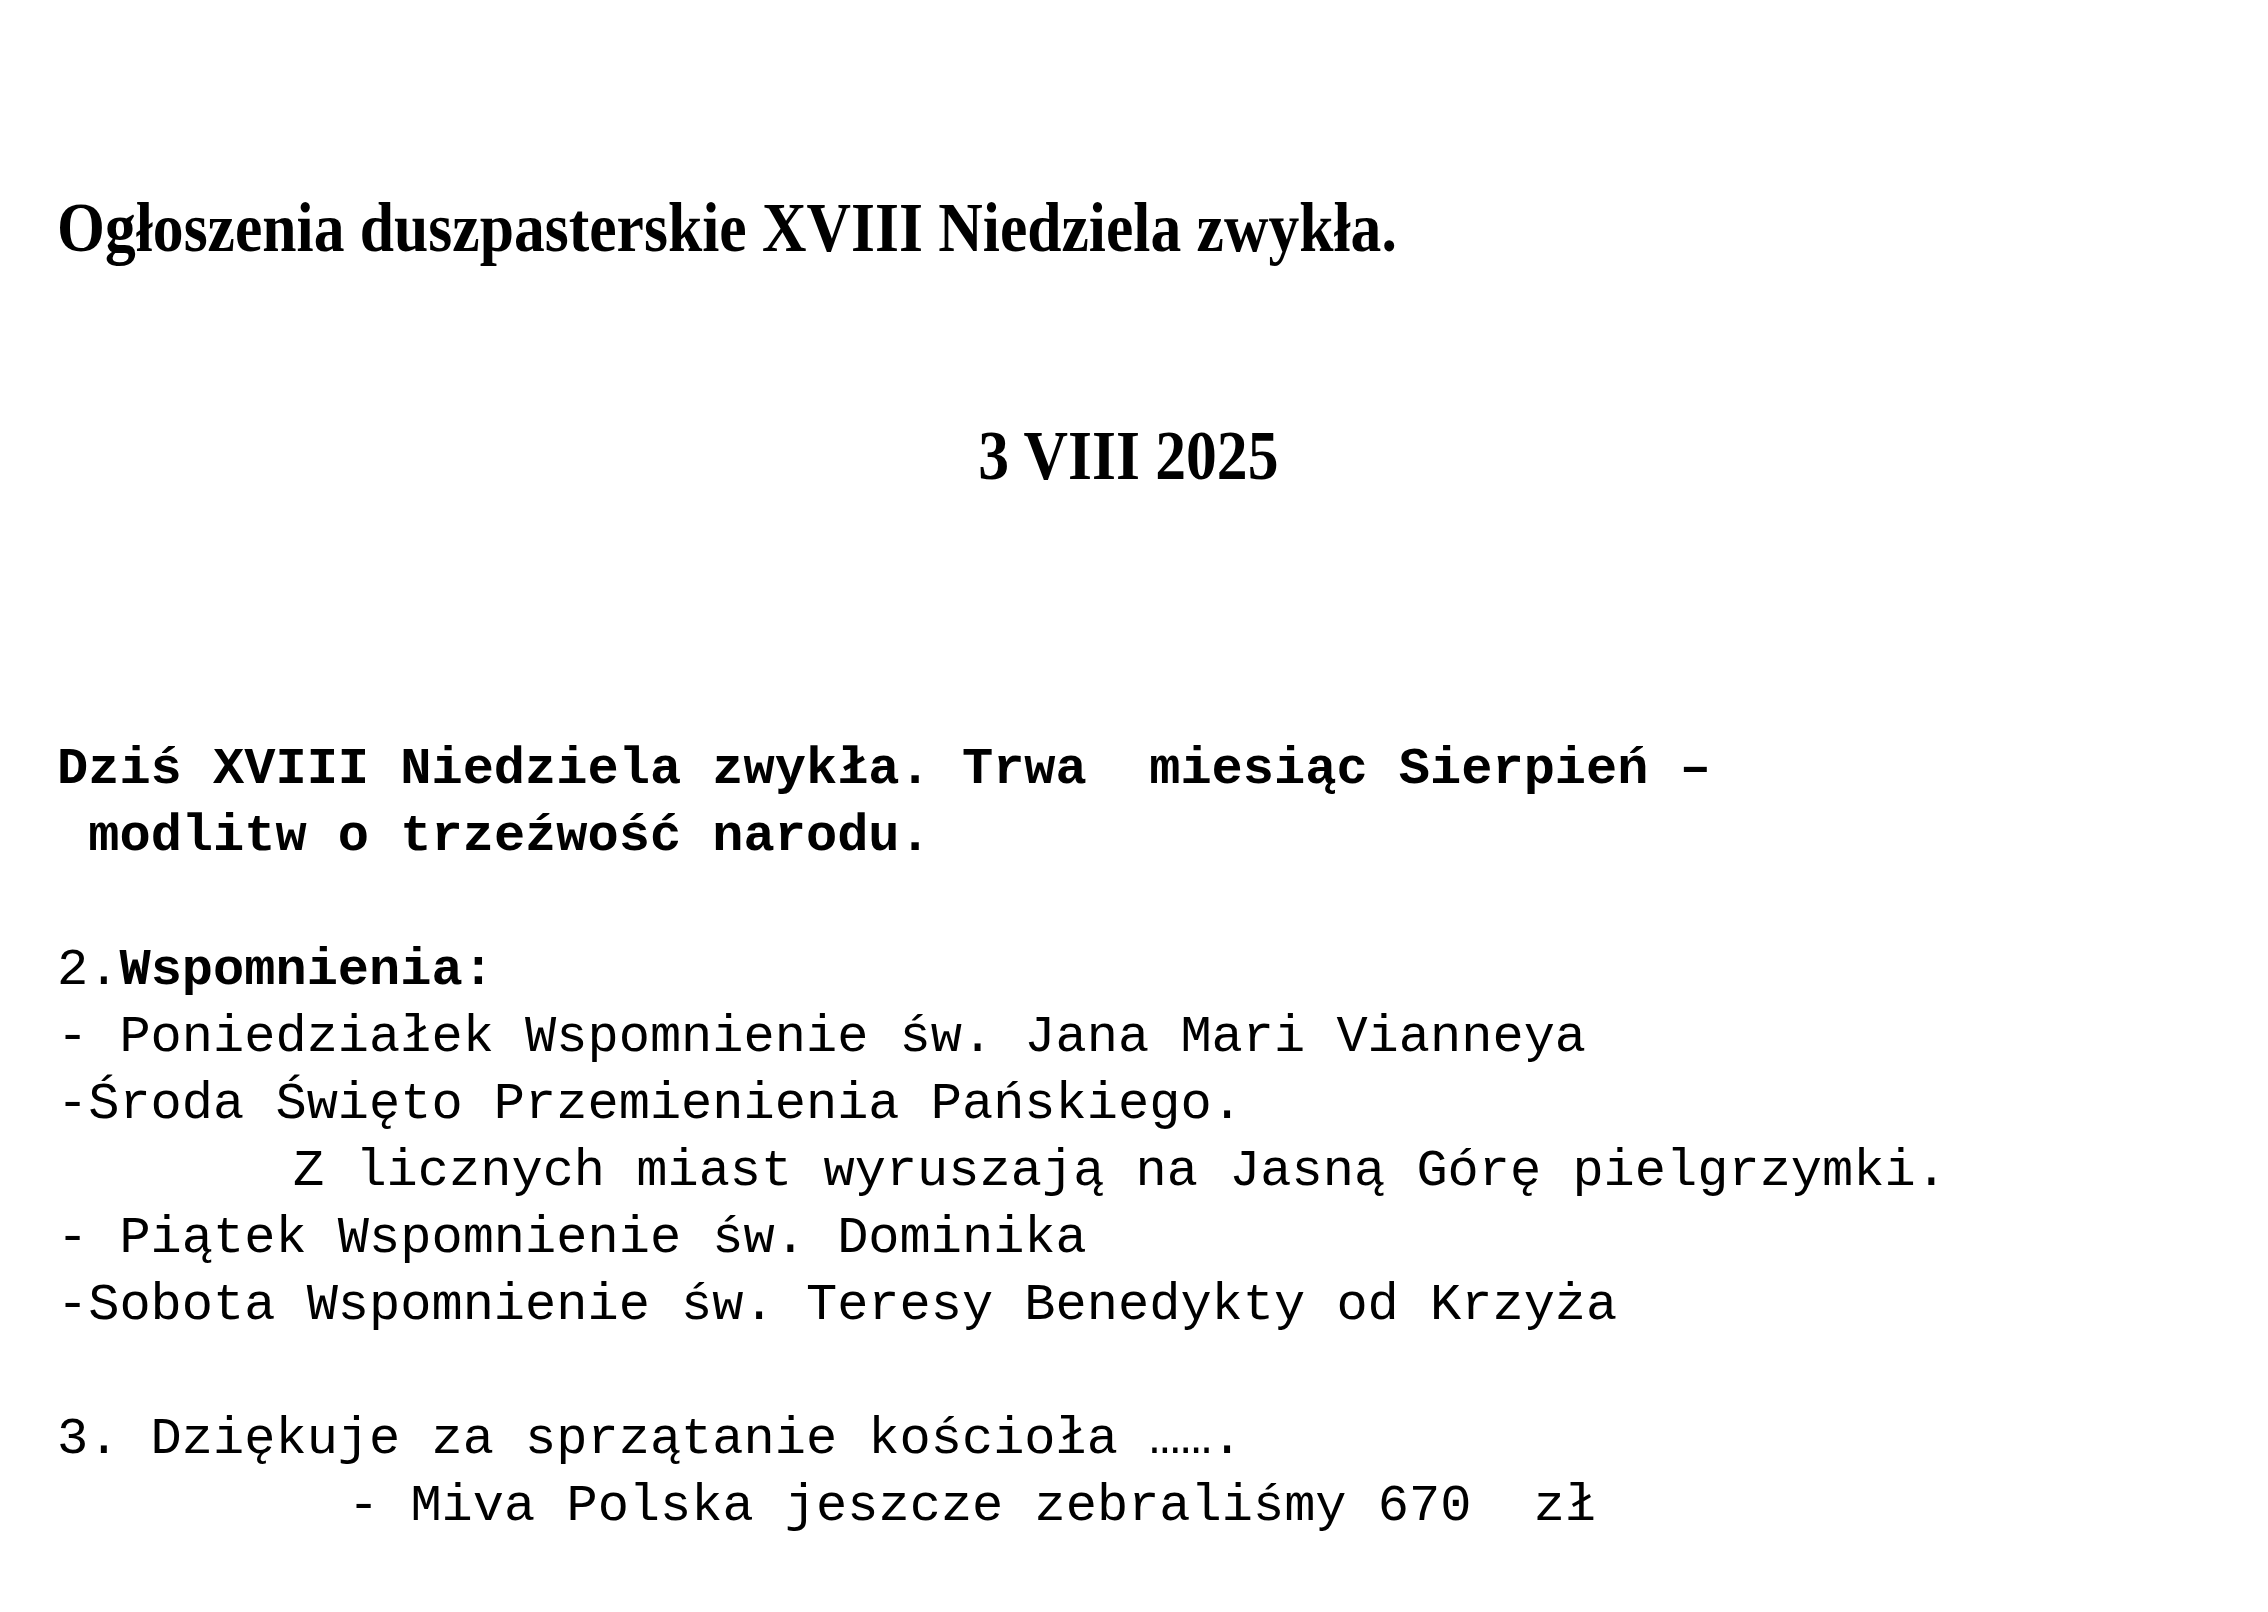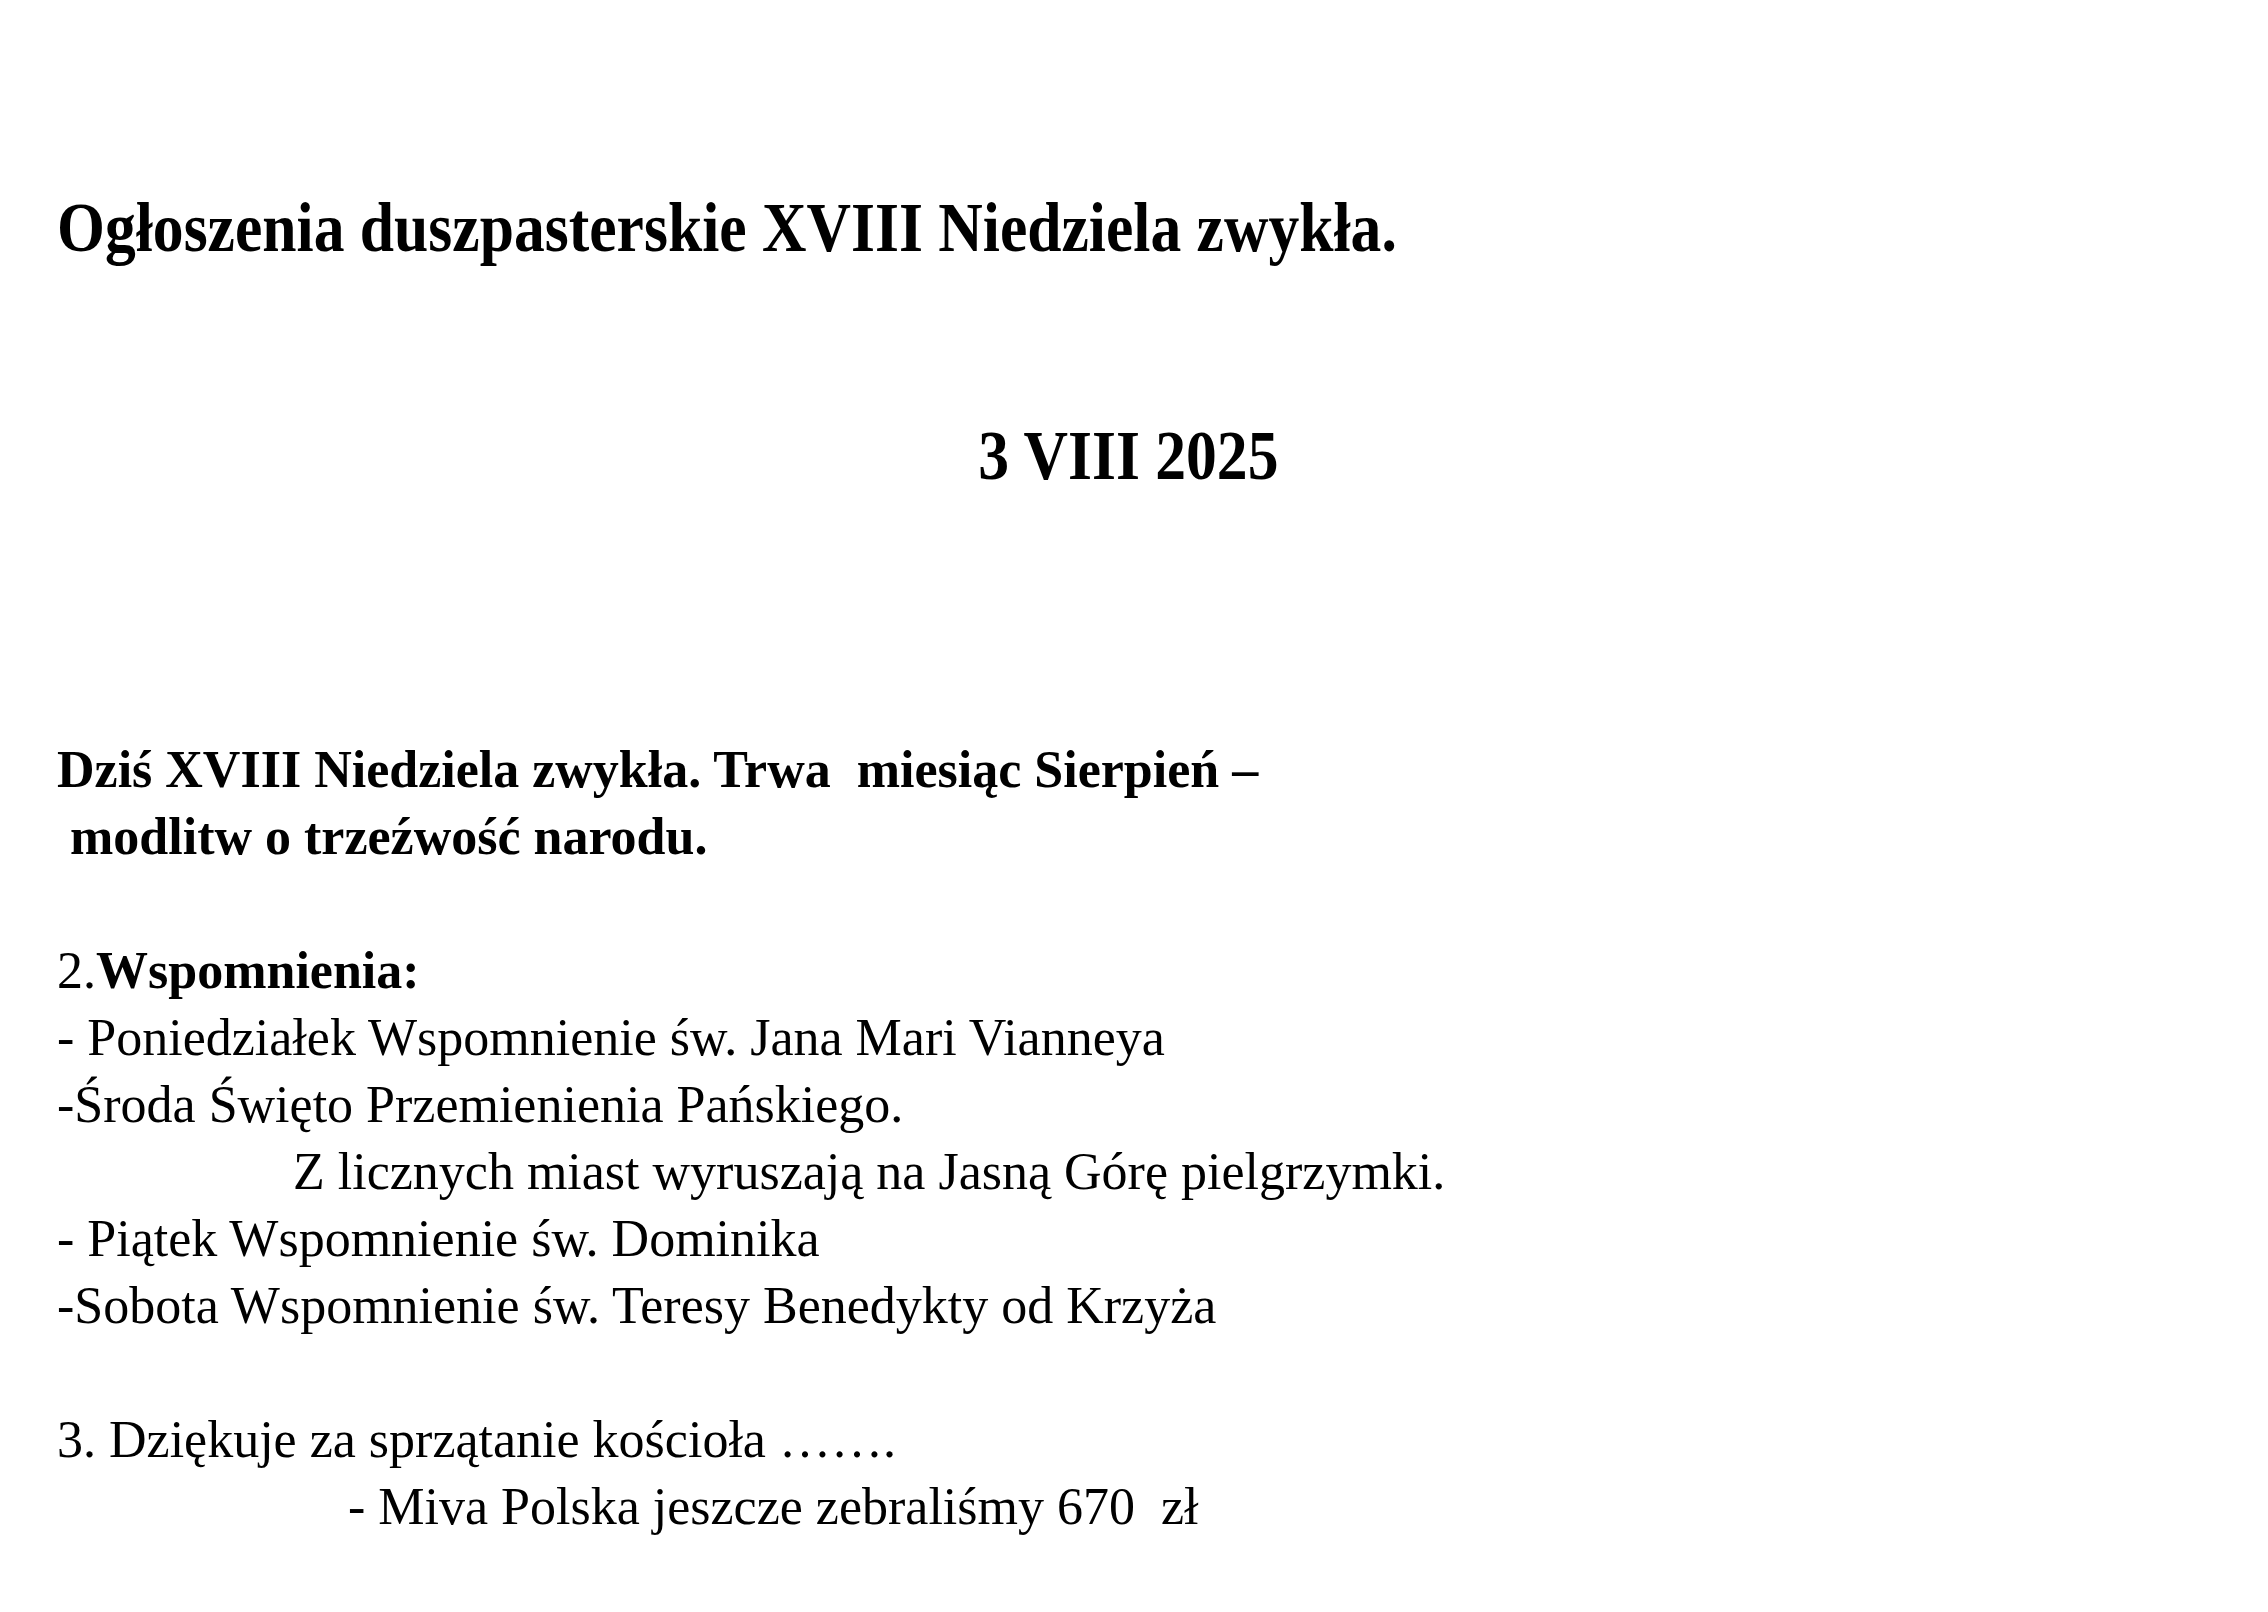--- a/index.html
+++ b/index.html
@@ -31,20 +31,21 @@
     padding-left: 1047px;
   }
   .body-block {
     margin-top: 90px;
     font-size: 52px;
     line-height: 67px;
     white-space: pre-wrap;
   }
   .line {
     min-height: 67px;
+    font-family: Liberation Mono, monospace;
   }
   .seg { font-weight: normal; }
   .seg-bold { font-weight: bold; }
 </style>
 </head>
 <body>
 
 <div class="doc">
   <div class="title-block">
     <div class="title-line1">Ogłoszenia duszpasterskie XVIII Niedziela zwykła.</div>

